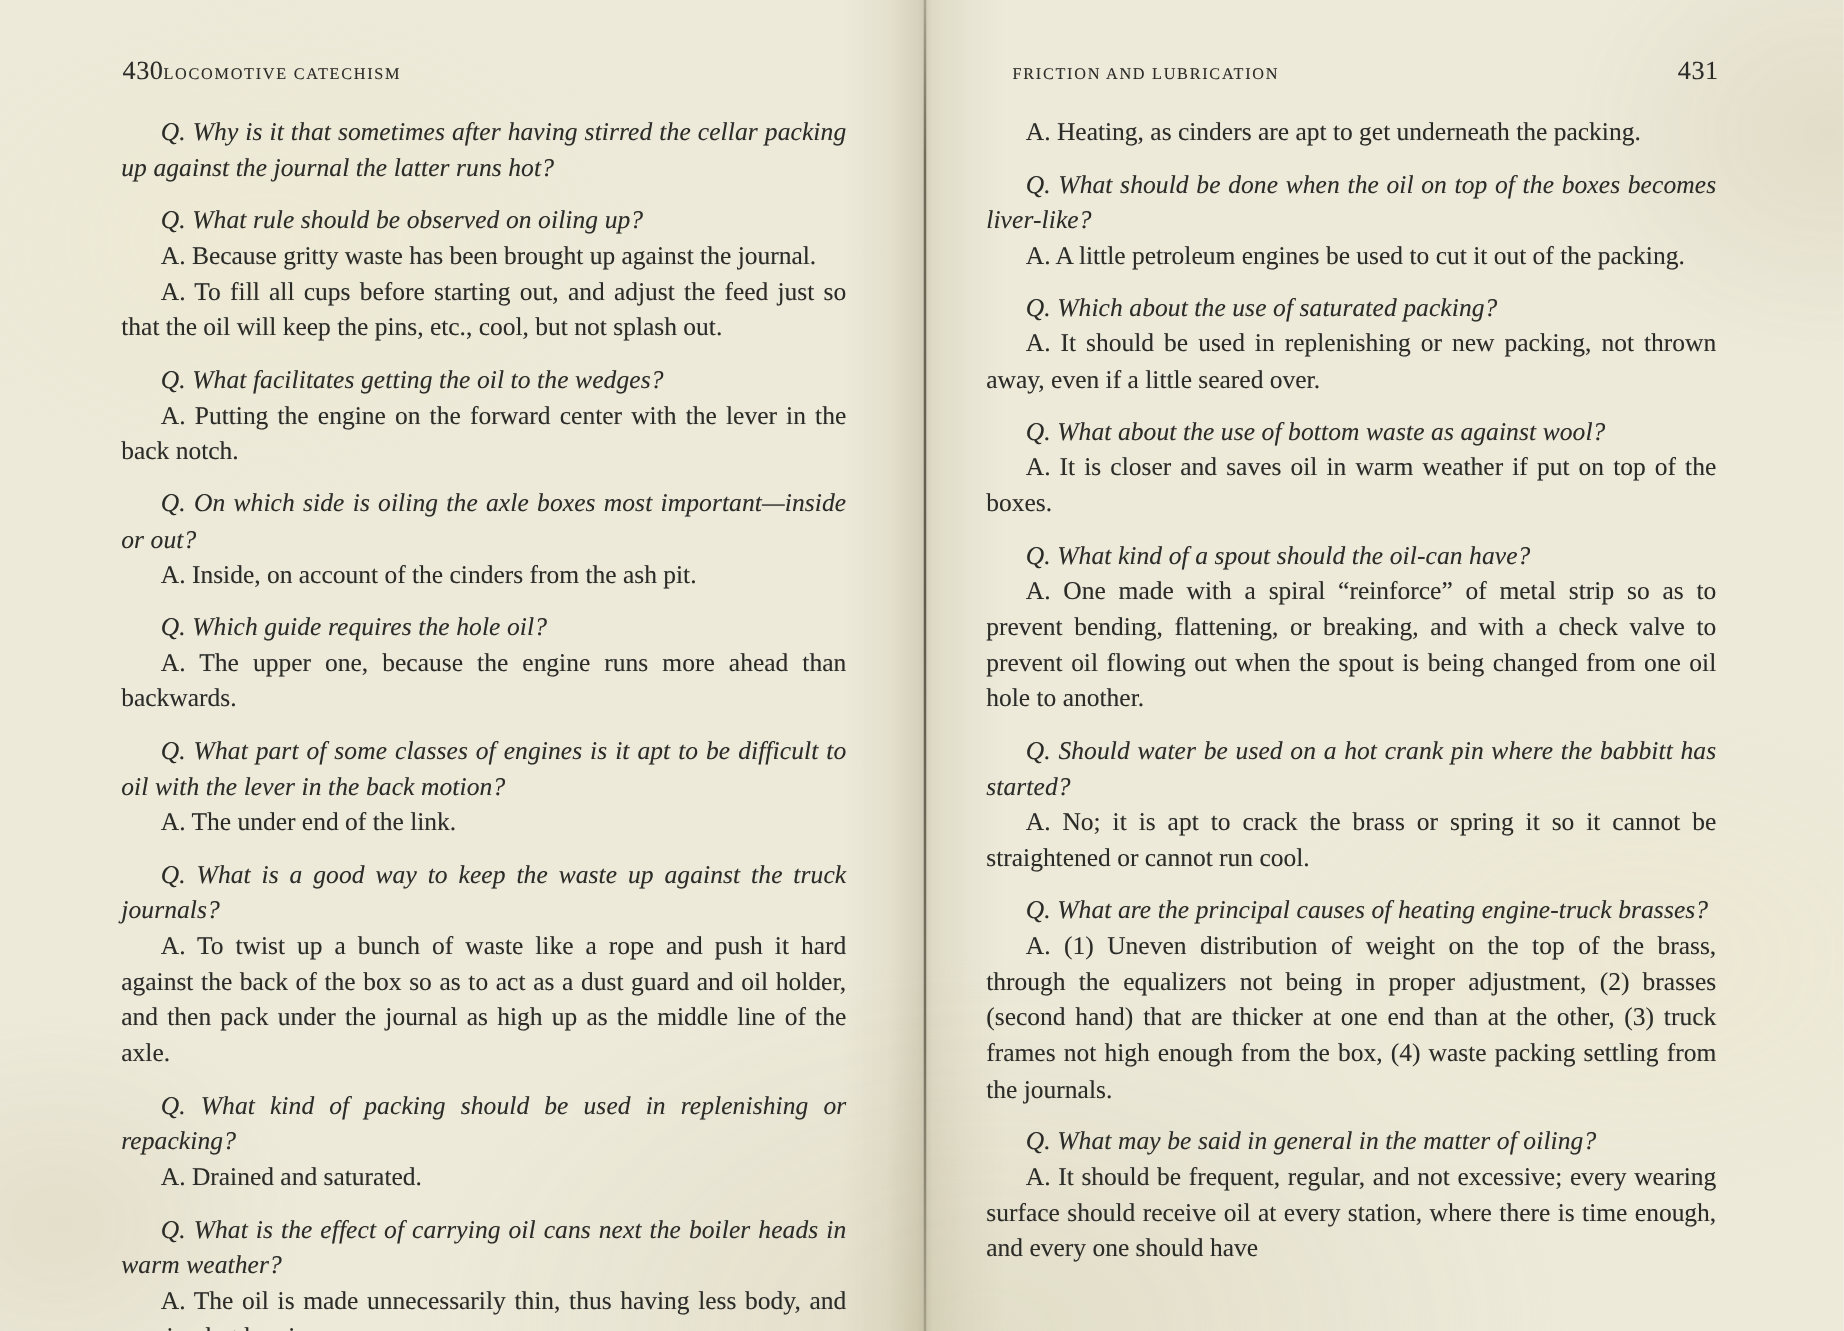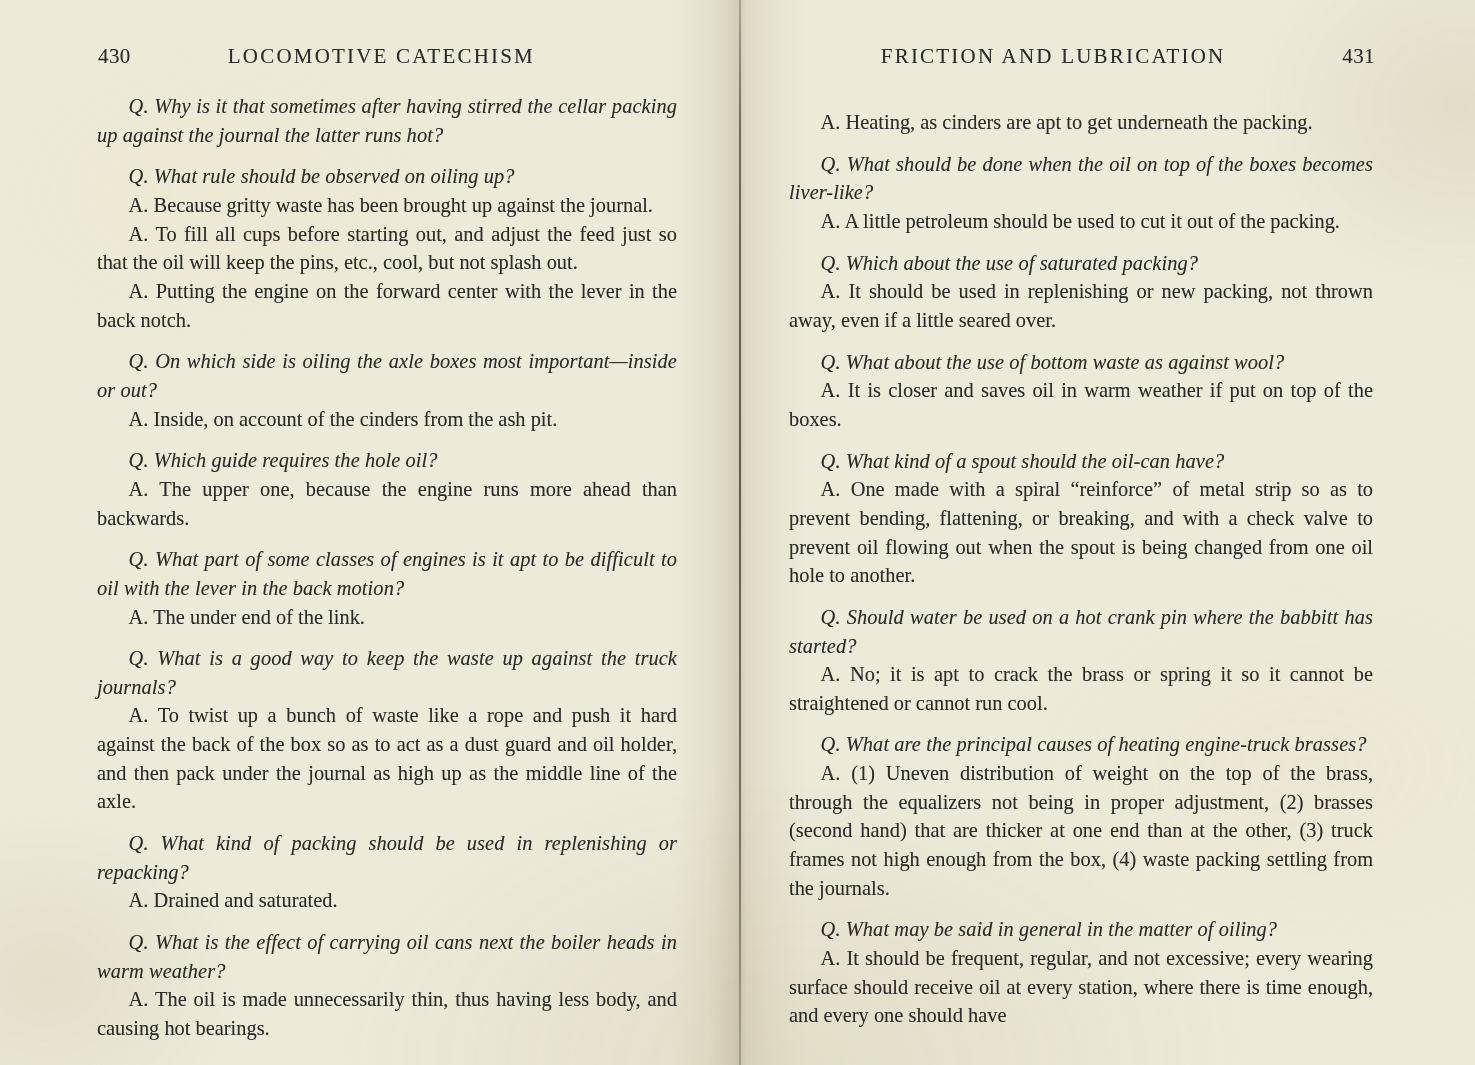--- a/index.html
+++ b/index.html
@@ -86,22 +86,22 @@
   .running-head.left  { left: 98px;  width: 580px; }
   .running-head.right { left: 790px; width: 585px; gap: 46px; }
 
   .folio {
     font-size: 21px;
     letter-spacing: .02em;
     flex: 0 0 auto;
   }
   .head-title {
     flex: 1 1 auto;
-    text-align: center;
-    font-size: 21px;
+    text-align: left;
+    font-size: 13px;
     letter-spacing: .105em;
   }
   .running-head.left  .head-title { padding-right: 46px; }
   .running-head.right .head-title { padding-left: 20px; }
 
   
   .column {
     position: absolute;
     top: 92px;
     font-size: 20.4px;
@@ -121,21 +121,21 @@
     margin-top: 13px;
     font-style: italic;
     letter-spacing: .004em;
   }
   .qa.question:first-child { margin-top: 0; }
   .qa.answer {
     margin-top: 0;
     font-style: normal;
   }
   
-  .qa.answer.continued { margin-top: 16px; }
+  .qa.answer.continued { margin-top: 0; }
 
   .indent { display: inline-block; width: 1.55em; }
 
   
   .column, .running-head {
     text-shadow: 0 0 .55px rgba(43,43,40,.30);
   }
 </style>
 </head>
 <body>
@@ -152,39 +152,40 @@
   <div class="running-head right">
     <span class="head-title">FRICTION AND LUBRICATION</span>
     <span class="folio">431</span>
   </div>
 
   <div class="column" id="col-left">
       <p class="qa question"><span class="indent"></span><span>Q. Why is it that sometimes after having stirred the cellar packing up against the journal the latter runs hot?</span></p>
       <p class="qa question"><span class="indent"></span><span>Q. What rule should be observed on oiling up?</span></p>
       <p class="qa answer"><span class="indent"></span><span>A. Because gritty waste has been brought up against the journal.</span></p>
       <p class="qa answer"><span class="indent"></span><span>A. To fill all cups before starting out, and adjust the feed just so that the oil will keep the pins, etc., cool, but not splash out.</span></p>
+      <p class="qa question"><span class="indent"></span><span>Q. What facilitates getting the oil to the wedges?</span></p>
       <p class="qa answer"><span class="indent"></span><span>A. Putting the engine on the forward center with the lever in the back notch.</span></p>
       <p class="qa question"><span class="indent"></span><span>Q. On which side is oiling the axle boxes most important—inside or out?</span></p>
       <p class="qa answer"><span class="indent"></span><span>A. Inside, on account of the cinders from the ash pit.</span></p>
       <p class="qa question"><span class="indent"></span><span>Q. Which guide requires the hole oil?</span></p>
       <p class="qa answer"><span class="indent"></span><span>A. The upper one, because the engine runs more ahead than backwards.</span></p>
       <p class="qa question"><span class="indent"></span><span>Q. What part of some classes of engines is it apt to be difficult to oil with the lever in the back motion?</span></p>
       <p class="qa answer"><span class="indent"></span><span>A. The under end of the link.</span></p>
       <p class="qa question"><span class="indent"></span><span>Q. What is a good way to keep the waste up against the truck journals?</span></p>
       <p class="qa answer"><span class="indent"></span><span>A. To twist up a bunch of waste like a rope and push it hard against the back of the box so as to act as a dust guard and oil holder, and then pack under the journal as high up as the middle line of the axle.</span></p>
       <p class="qa question"><span class="indent"></span><span>Q. What kind of packing should be used in replenishing or repacking?</span></p>
       <p class="qa answer"><span class="indent"></span><span>A. Drained and saturated.</span></p>
       <p class="qa question"><span class="indent"></span><span>Q. What is the effect of carrying oil cans next the boiler heads in warm weather?</span></p>
       <p class="qa answer"><span class="indent"></span><span>A. The oil is made unnecessarily thin, thus having less body, and causing hot bearings.</span></p>
     </div>
 
   <div class="column" id="col-right">
       <p class="qa answer continued"><span class="indent"></span><span>A. Heating, as cinders are apt to get underneath the packing.</span></p>
       <p class="qa question"><span class="indent"></span><span>Q. What should be done when the oil on top of the boxes becomes liver-like?</span></p>
-      <p class="qa answer"><span class="indent"></span><span>A. A little petroleum should be used to cut it out of the packing.</span></p>
+      <p class="qa answer"><span class="indent"></span><span>A. A little petroleum engines be used to cut it out of the packing.</span></p>
       <p class="qa question"><span class="indent"></span><span>Q. Which about the use of saturated packing?</span></p>
       <p class="qa answer"><span class="indent"></span><span>A. It should be used in replenishing or new packing, not thrown away, even if a little seared over.</span></p>
       <p class="qa question"><span class="indent"></span><span>Q. What about the use of bottom waste as against wool?</span></p>
       <p class="qa answer"><span class="indent"></span><span>A. It is closer and saves oil in warm weather if put on top of the boxes.</span></p>
       <p class="qa question"><span class="indent"></span><span>Q. What kind of a spout should the oil-can have?</span></p>
       <p class="qa answer"><span class="indent"></span><span>A. One made with a spiral “reinforce” of metal strip so as to prevent bending, flattening, or breaking, and with a check valve to prevent oil flowing out when the spout is being changed from one oil hole to another.</span></p>
       <p class="qa question"><span class="indent"></span><span>Q. Should water be used on a hot crank pin where the babbitt has started?</span></p>
       <p class="qa answer"><span class="indent"></span><span>A. No; it is apt to crack the brass or spring it so it cannot be straightened or cannot run cool.</span></p>
       <p class="qa question"><span class="indent"></span><span>Q. What are the principal causes of heating engine-truck brasses?</span></p>
       <p class="qa answer"><span class="indent"></span><span>A. (1) Uneven distribution of weight on the top of the brass, through the equalizers not being in proper adjustment, (2) brasses (second hand) that are thicker at one end than at the other, (3) truck frames not high enough from the box, (4) waste packing settling from the journals.</span></p>

